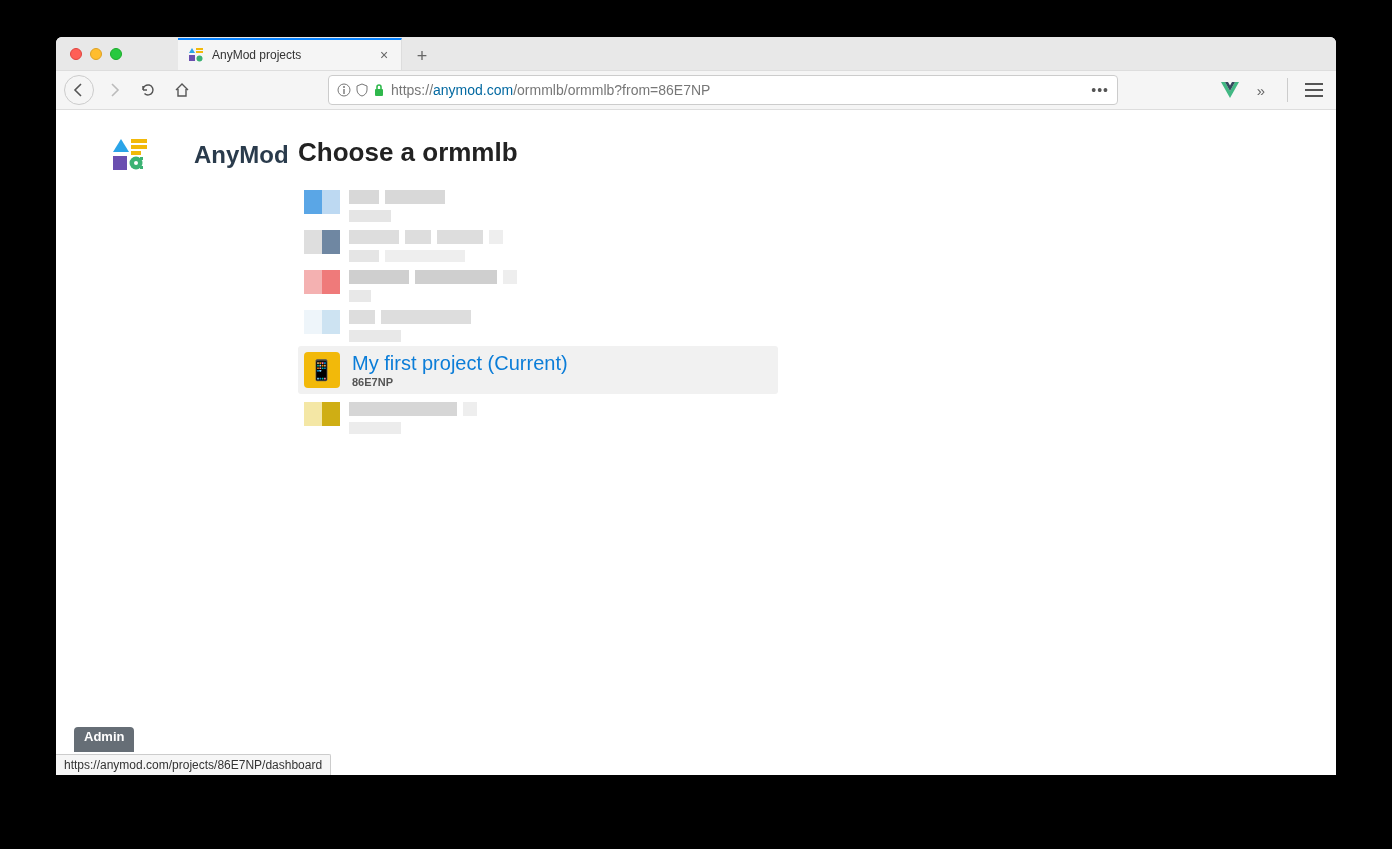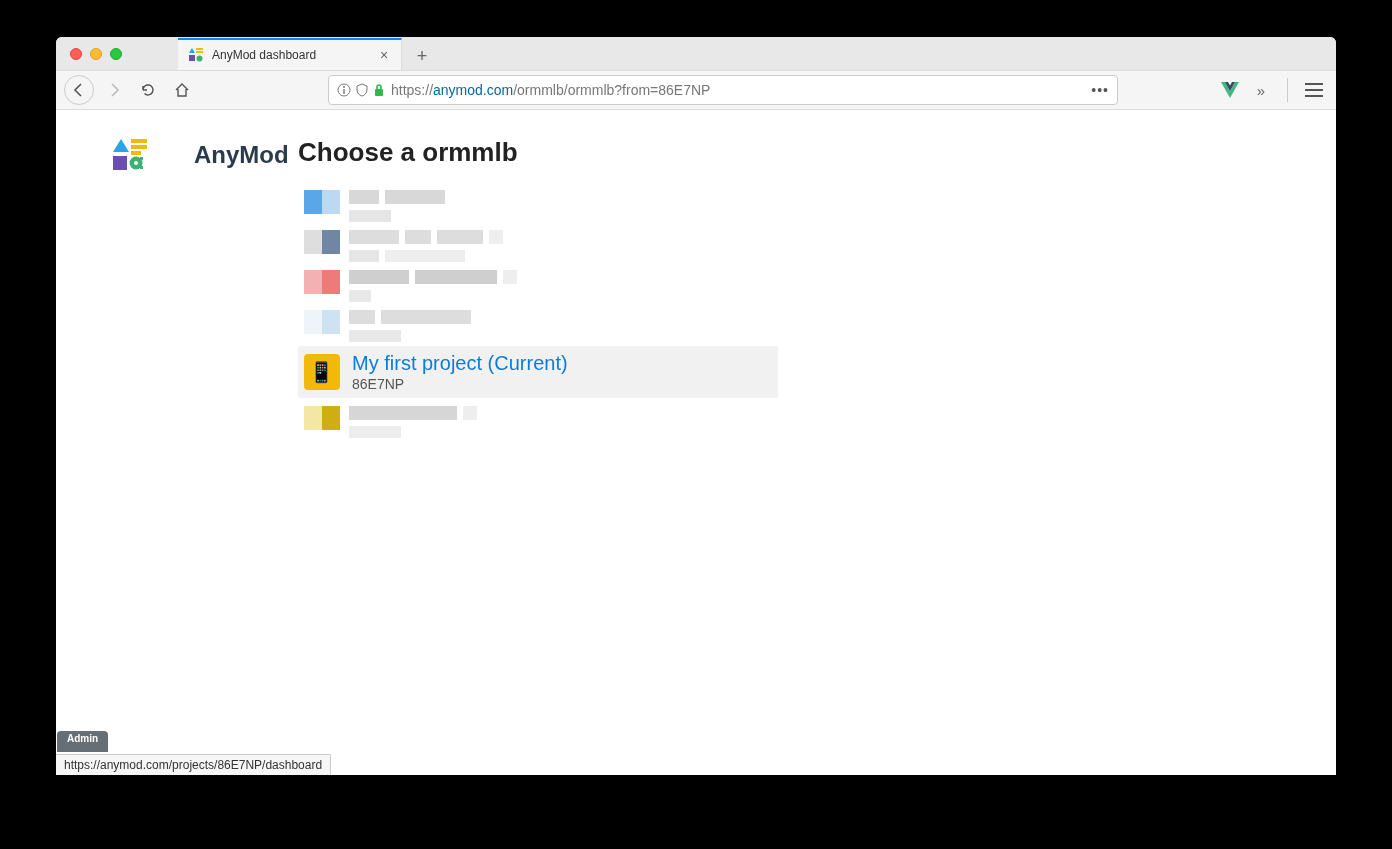--- a/index.html
+++ b/index.html
@@ -167,37 +167,37 @@
     .proj-row.selected { background: #f1f1f1; }
     .proj-icon {
       width: 36px; height: 36px;
       border-radius: 4px;
       display: flex; align-items: center; justify-content: center;
       font-size: 20px;
       flex-shrink: 0;
     }
     .proj-text { display: flex; flex-direction: column; gap: 1px; }
     .proj-name { font-size: 20px; font-weight: 500; color: #0b7dd8; }
-    .proj-code { font-size: 14px; color: #555; }
+    .proj-code { font-size: 11px; color: #555; font-weight: bold; }
     
     .blur-row {
       display: flex; align-items: flex-start; gap: 9px;
       padding: 4px 6px;
     }
     .blur-swatch { width: 36px; height: 24px; flex-shrink: 0; }
     .blur-bars { display: flex; flex-direction: column; gap: 6px; }
     .blur-line { display: flex; gap: 6px; }
     .bb { height: 14px; background: #ddd; }
     
     .admin-badge {
       position: absolute;
-      left: 1px; bottom: 23px;
+      left: 18px; bottom: 23px;
       background: #666e76;
       color: #fff;
-      font-size: 10px;
+      font-size: 13px;
       font-weight: 600;
       padding: 2px 10px 8px 10px;
       border-radius: 4px 4px 0 0;
     }
     .status-bar {
       position: absolute;
       left: 0; bottom: 0;
       background: #f6f6f6;
       border: 1px solid #ccc;
       border-left: none; border-bottom: none;
@@ -223,21 +223,21 @@
     <div class="tab">
       <span class="tab-favicon">
         <svg width="16" height="16" viewBox="0 0 16 16">
           <polygon points="4,1 7,6 1,6" fill="#2aa4e8"></polygon>
           <rect x="8" y="1" width="7" height="2" fill="#f2b90a"></rect>
           <rect x="8" y="4" width="7" height="2" fill="#f2b90a"></rect>
           <rect x="1" y="8" width="6" height="6" fill="#6a4fb0"></rect>
           <circle cx="11.5" cy="11.5" r="3" fill="#3bb273"></circle>
         </svg>
       </span>
-      <span class="tab-title">AnyMod dashboard</span>
+      <span class="tab-title">AnyMod projects</span>
       <span class="tab-close">×</span>
     </div>
     <div class="new-tab">+</div>
   </div>
 
   <div class="toolbar">
     <div class="nav-btn circled">
       <svg width="16" height="16" viewBox="0 0 16 16">
           <path d="M10 2 L4 8 L10 14" stroke="#555" stroke-width="1.6" fill="none"></path>
         </svg>

